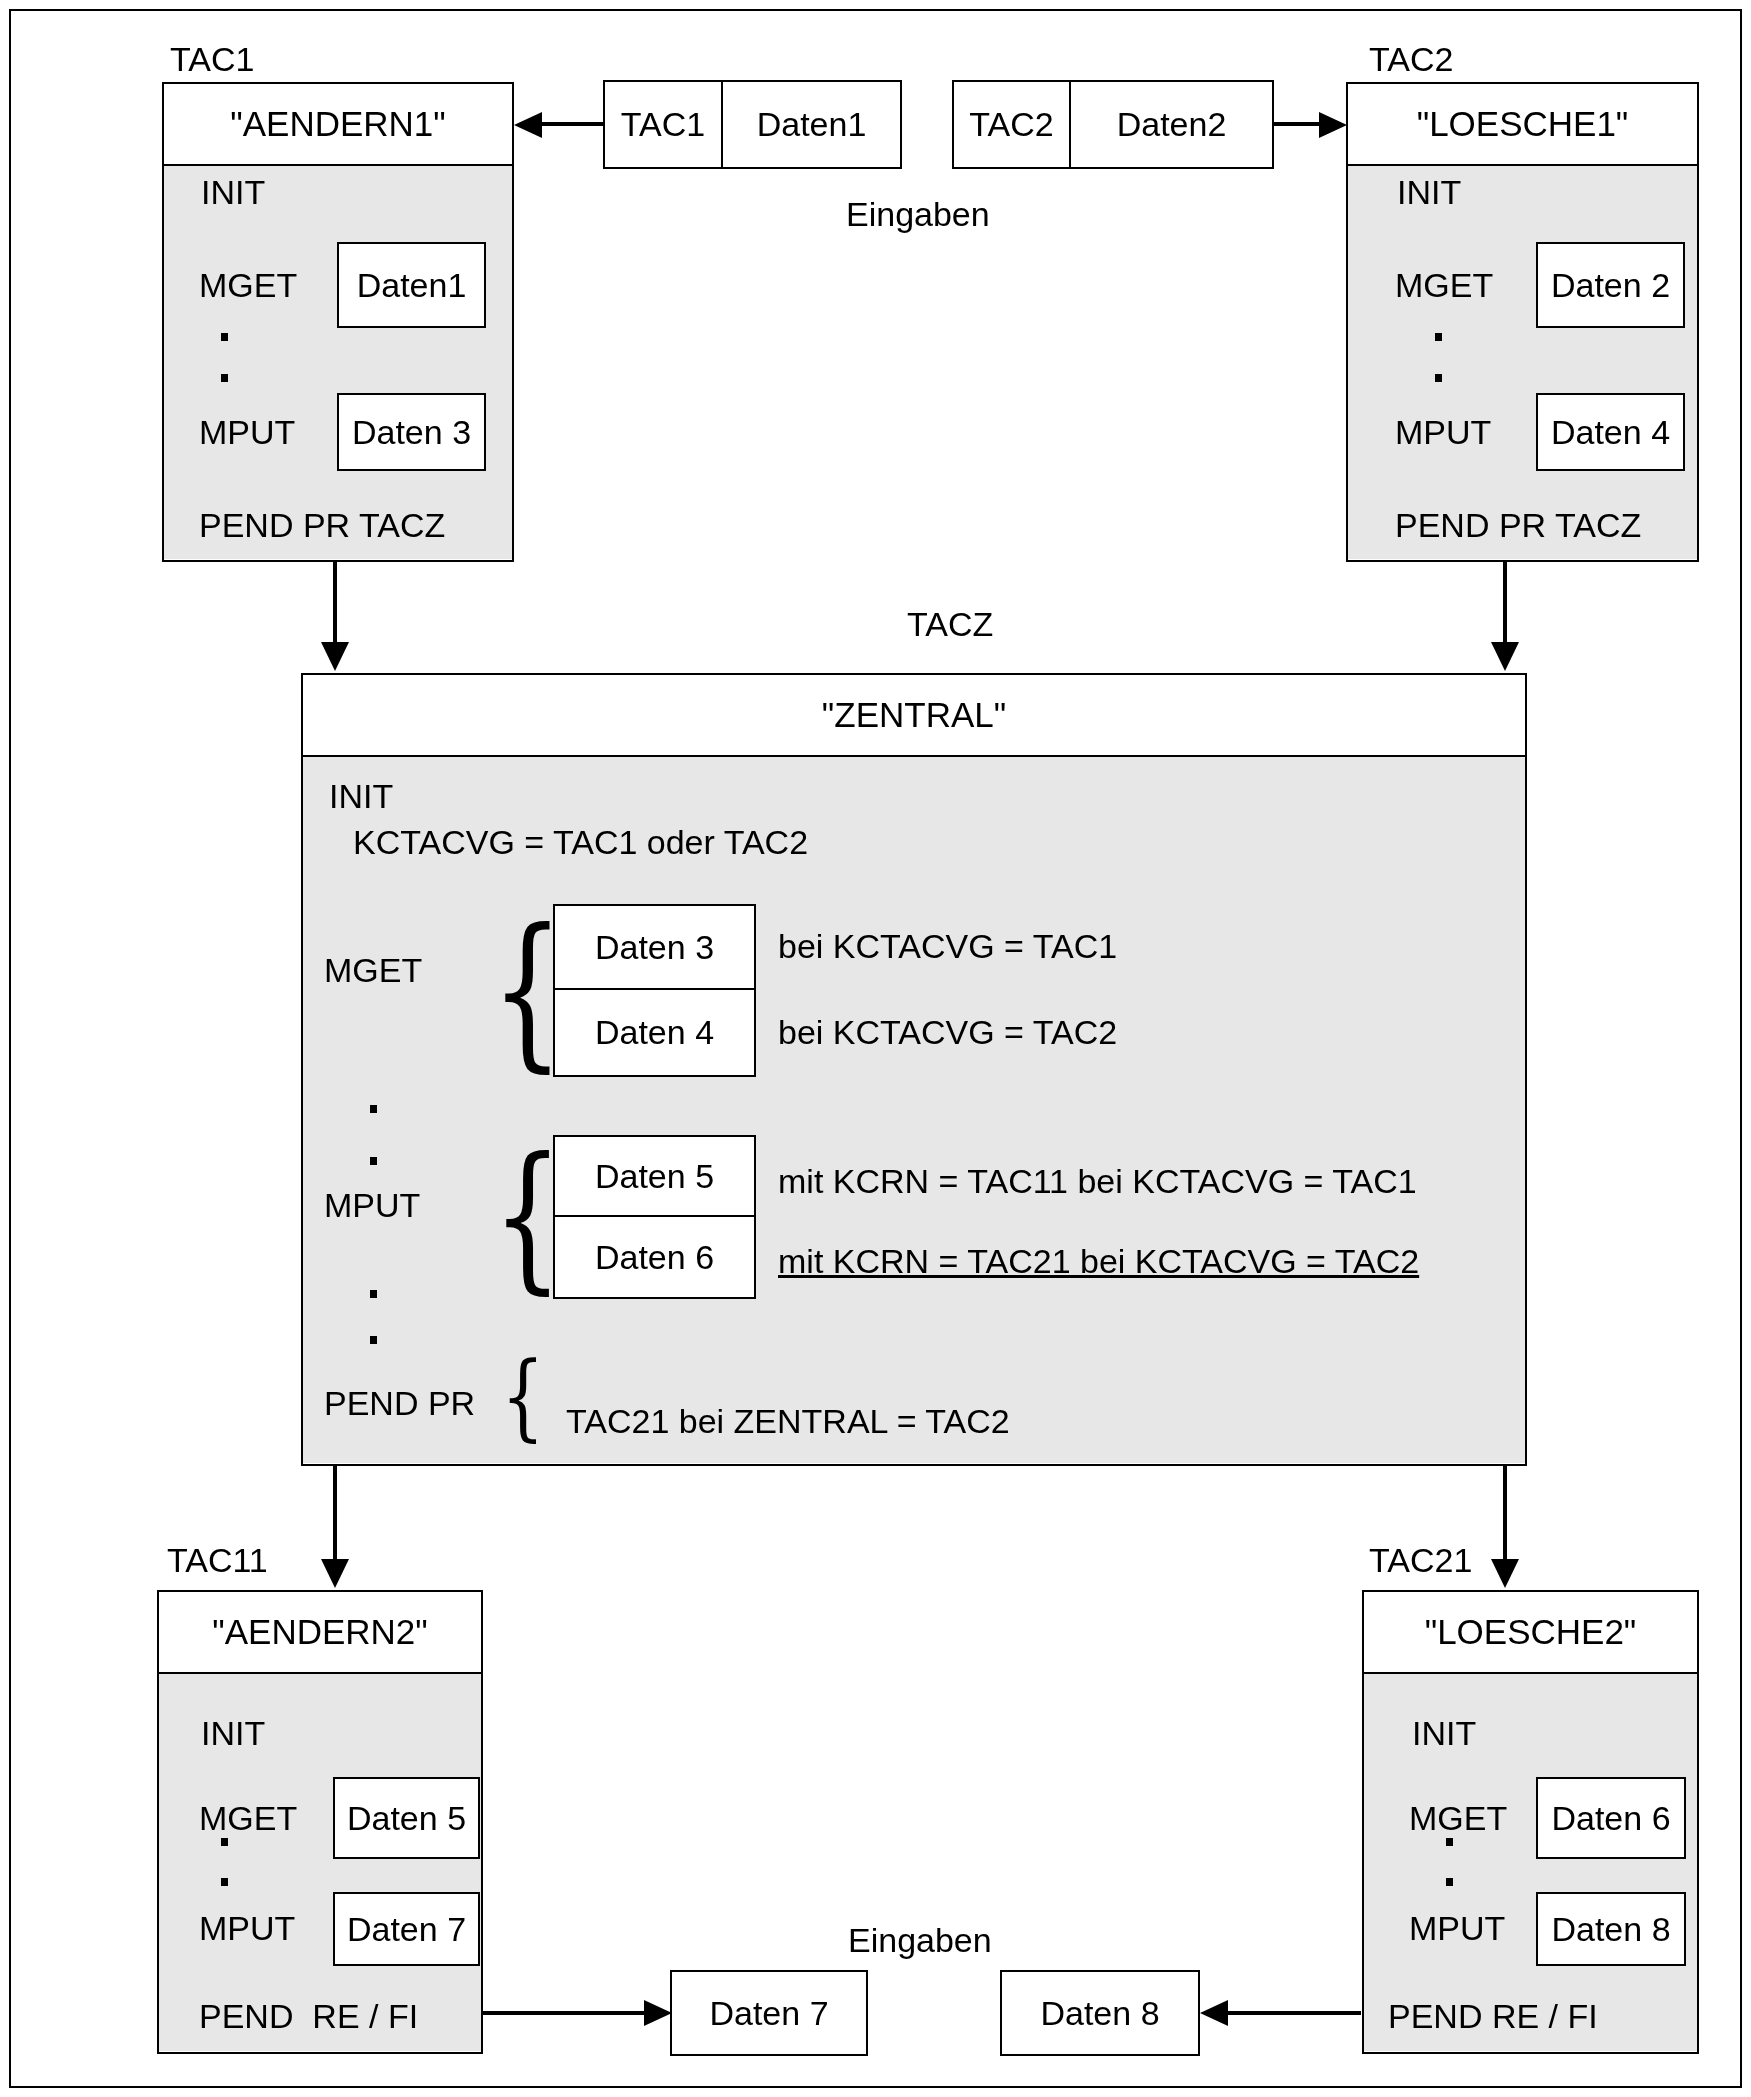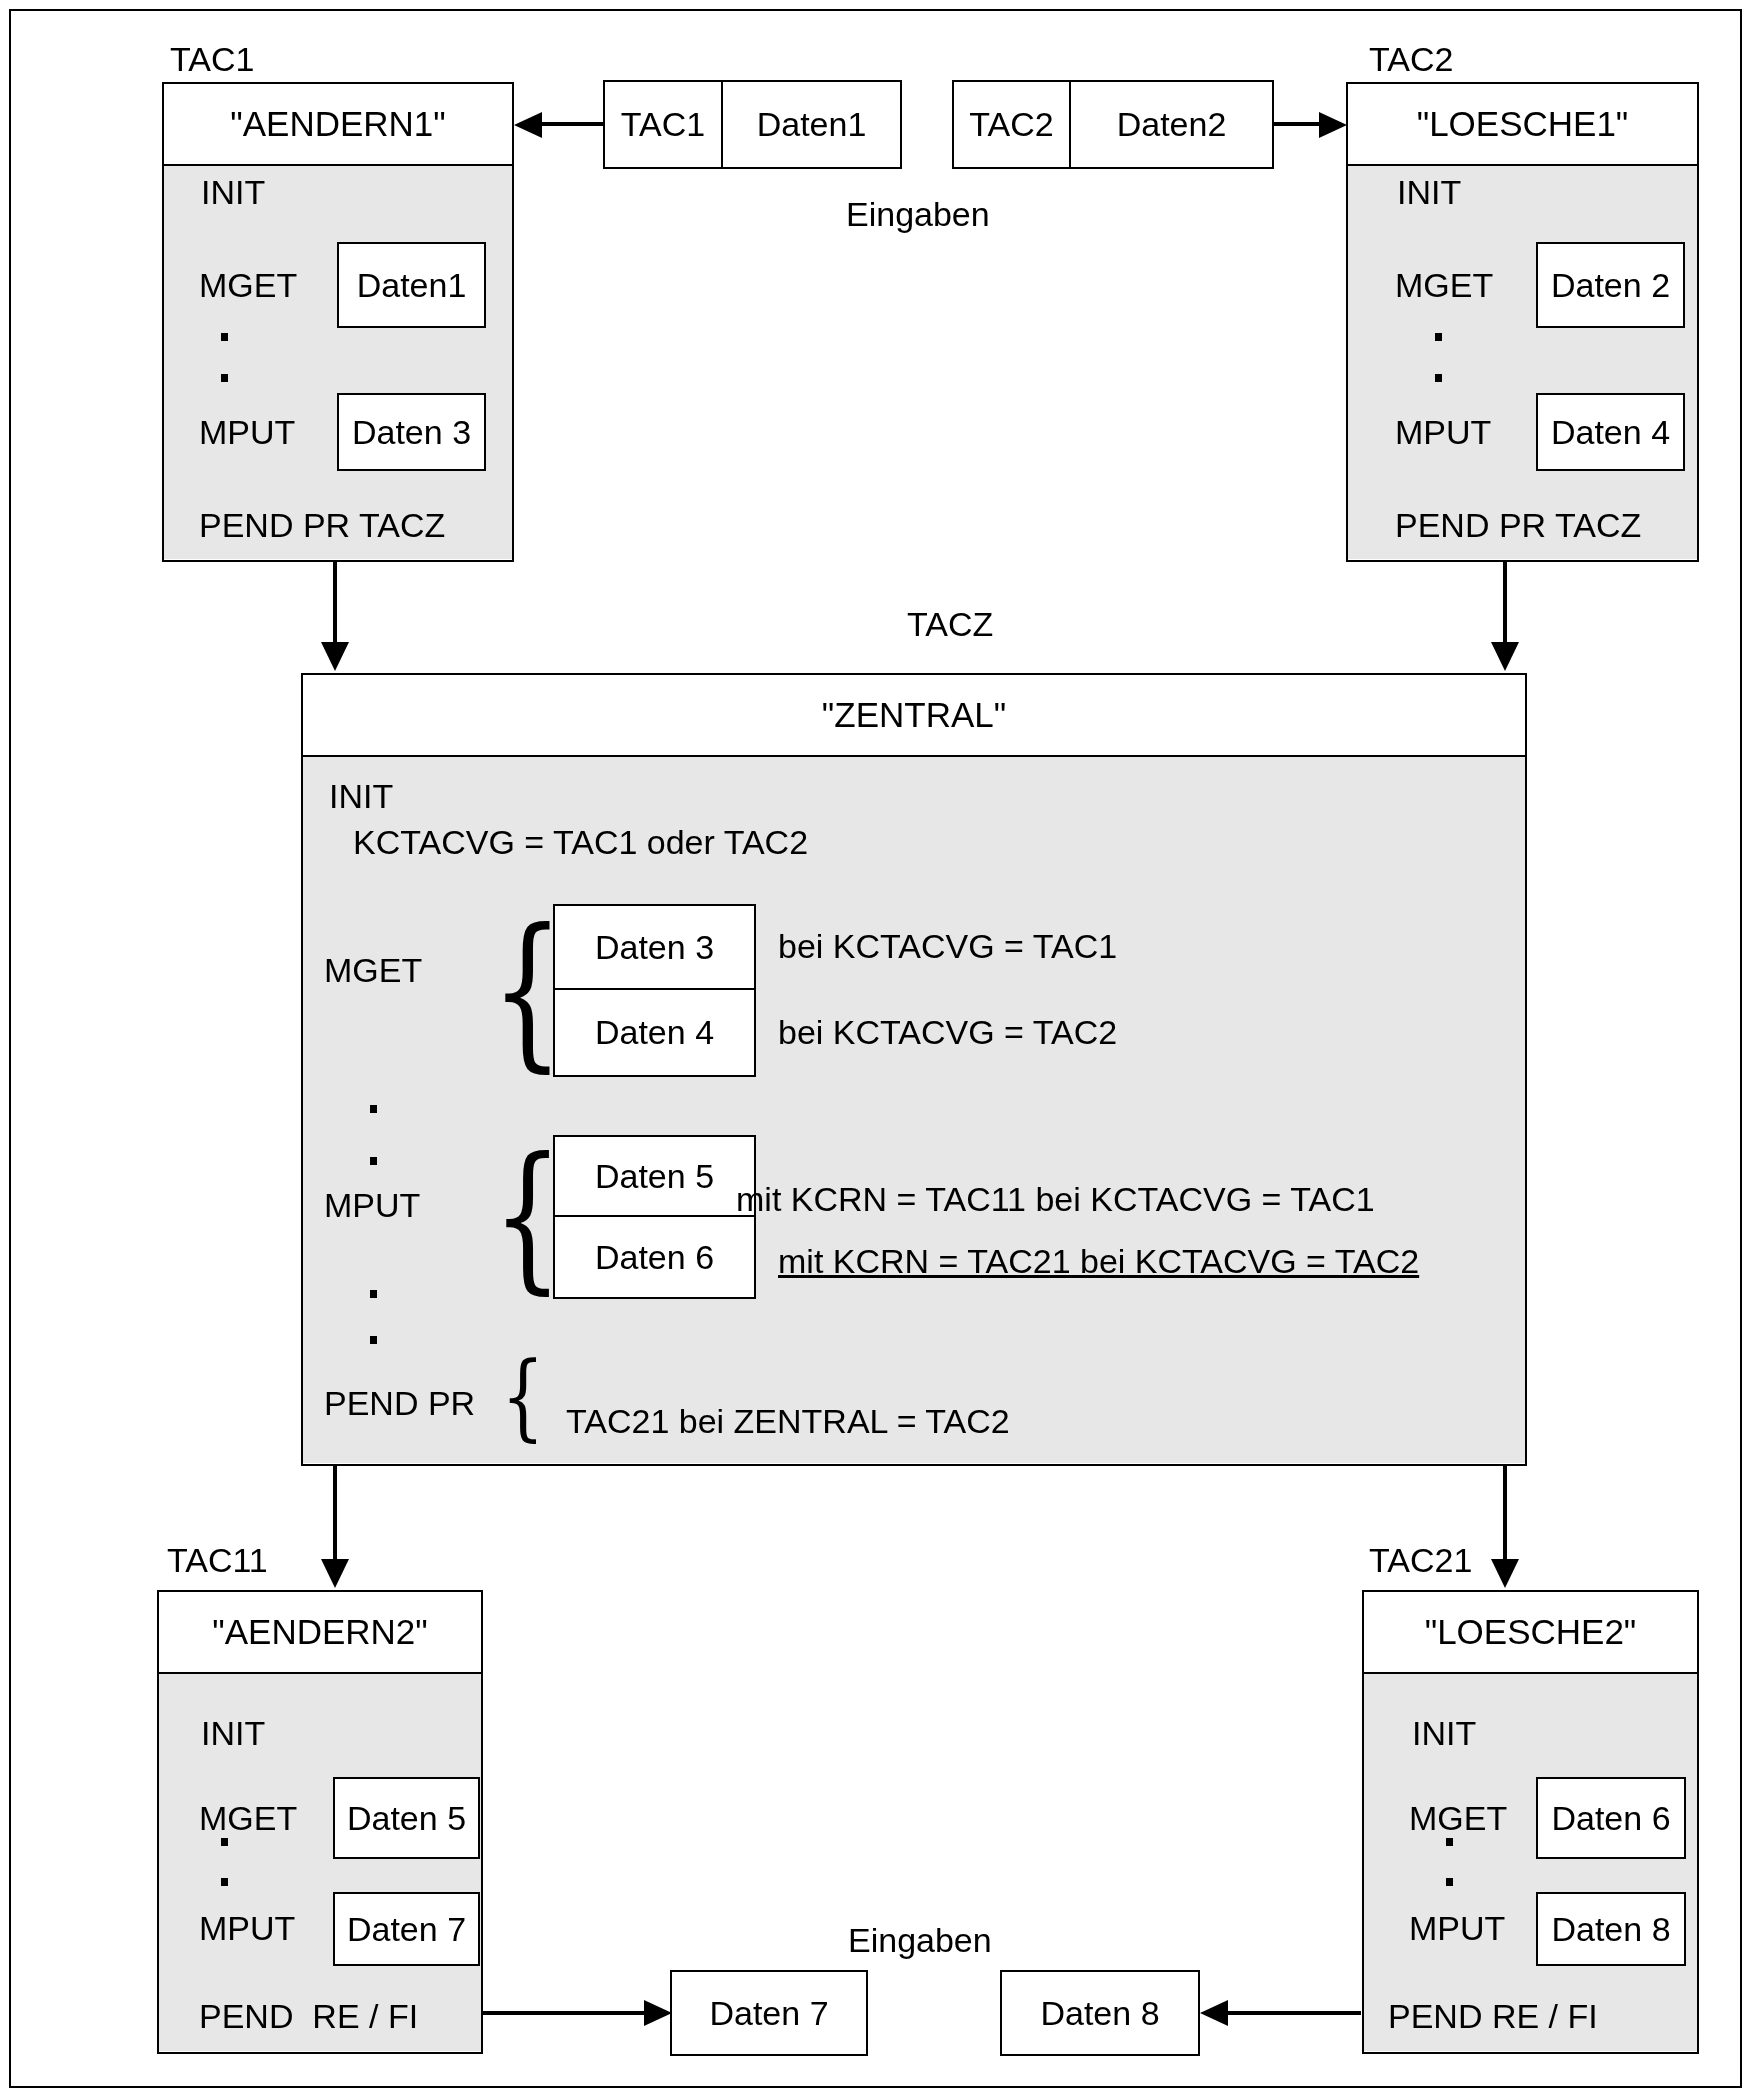--- a/index.html
+++ b/index.html
@@ -157,21 +157,21 @@
   <div class="t" style="left:778px;top:1013px;">bei KCTACVG = TAC2</div>
   <div class="dot" style="left:370px;top:1105px;"></div>
   <div class="dot" style="left:370px;top:1157px;"></div>
 
   <div class="t" style="left:324px;top:1186px;">MPUT</div>
   <div class="brace" style="left:500px;top:1127px;width:55px;height:177px;font-size:138px;transform:scale(0.8,1.16);">{</div>
   <div class="stack" style="left:553px;top:1135px;width:203px;height:164px;">
     <div class="row first" style="height:80px;">Daten 5</div>
     <div class="row" style="height:80px;">Daten 6</div>
   </div>
-  <div class="t" style="left:736px;top:1162px;margin-top:18px;">mit KCRN = TAC11 bei KCTACVG = TAC1</div>
+  <div class="t" style="left:778px;top:1162px;">mit KCRN = TAC11 bei KCTACVG = TAC1</div>
   <div class="t" style="left:778px;top:1242px;text-decoration:underline;">mit KCRN = TAC21 bei KCTACVG = TAC2</div>
   <div class="dot" style="left:370px;top:1290px;"></div>
   <div class="dot" style="left:370px;top:1336px;"></div>
 
   <div class="t" style="left:324px;top:1384px;">PEND PR</div>
   <div class="brace" style="left:499px;top:1345px;width:48px;height:102px;font-size:80px;transform:scale(0.85,1.18);">{</div>
   <div class="t" style="left:566px;top:1402px;">TAC21 bei ZENTRAL = TAC2</div>
 
   <div>
     <div class="vline" style="left:333px;top:1466px;height:95px;"></div>

